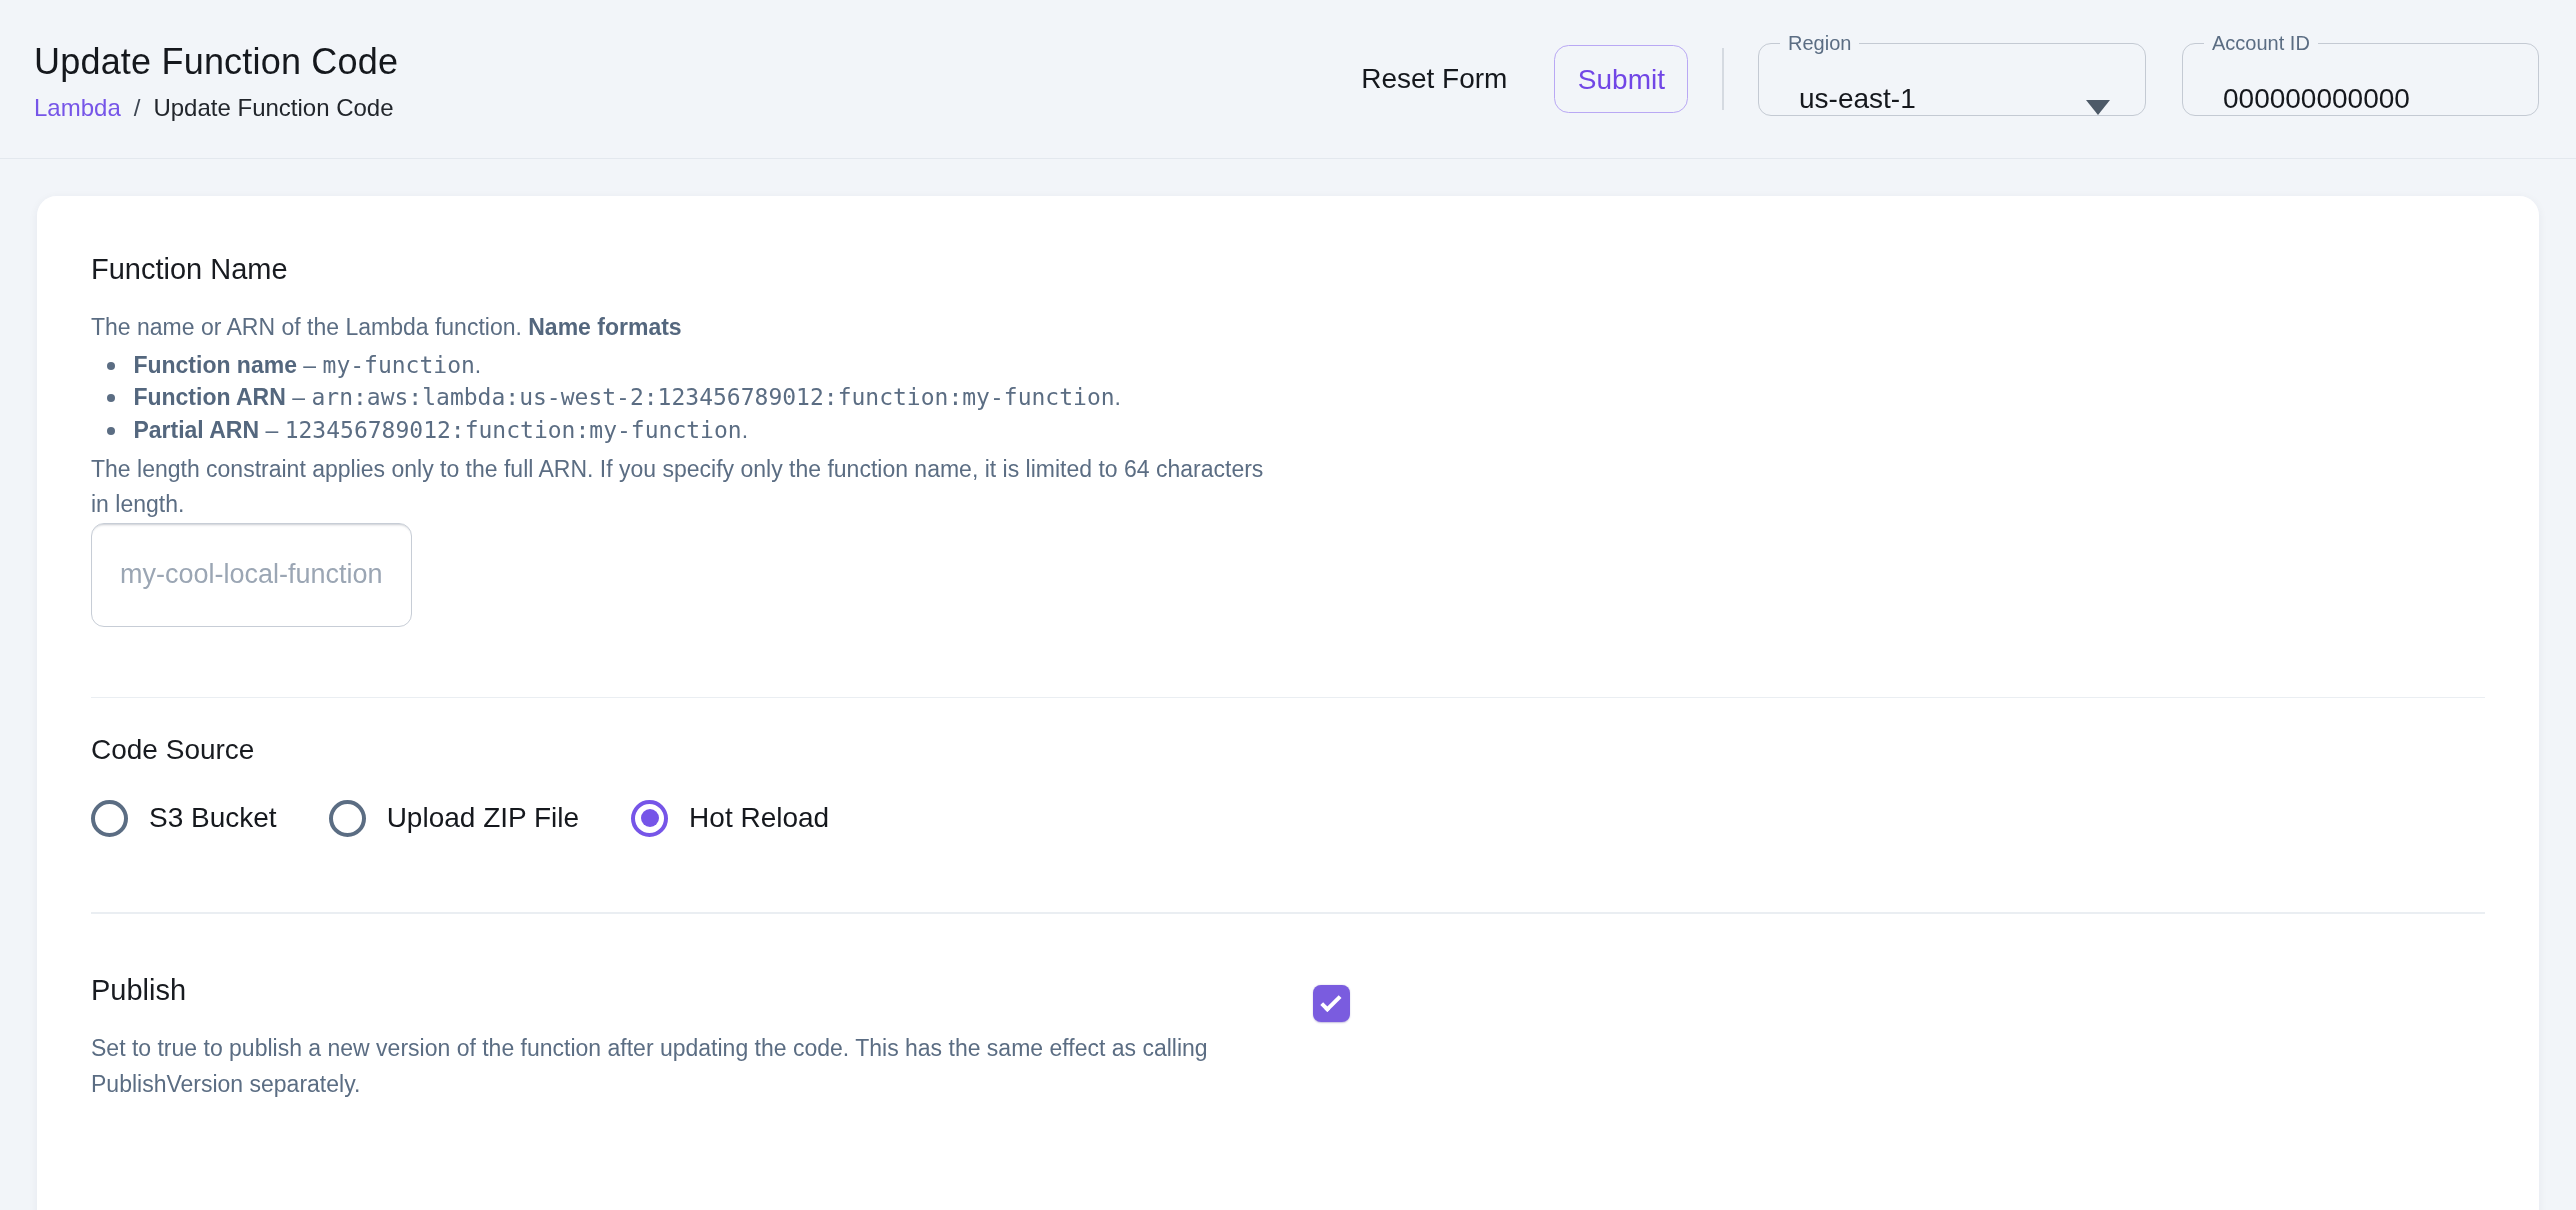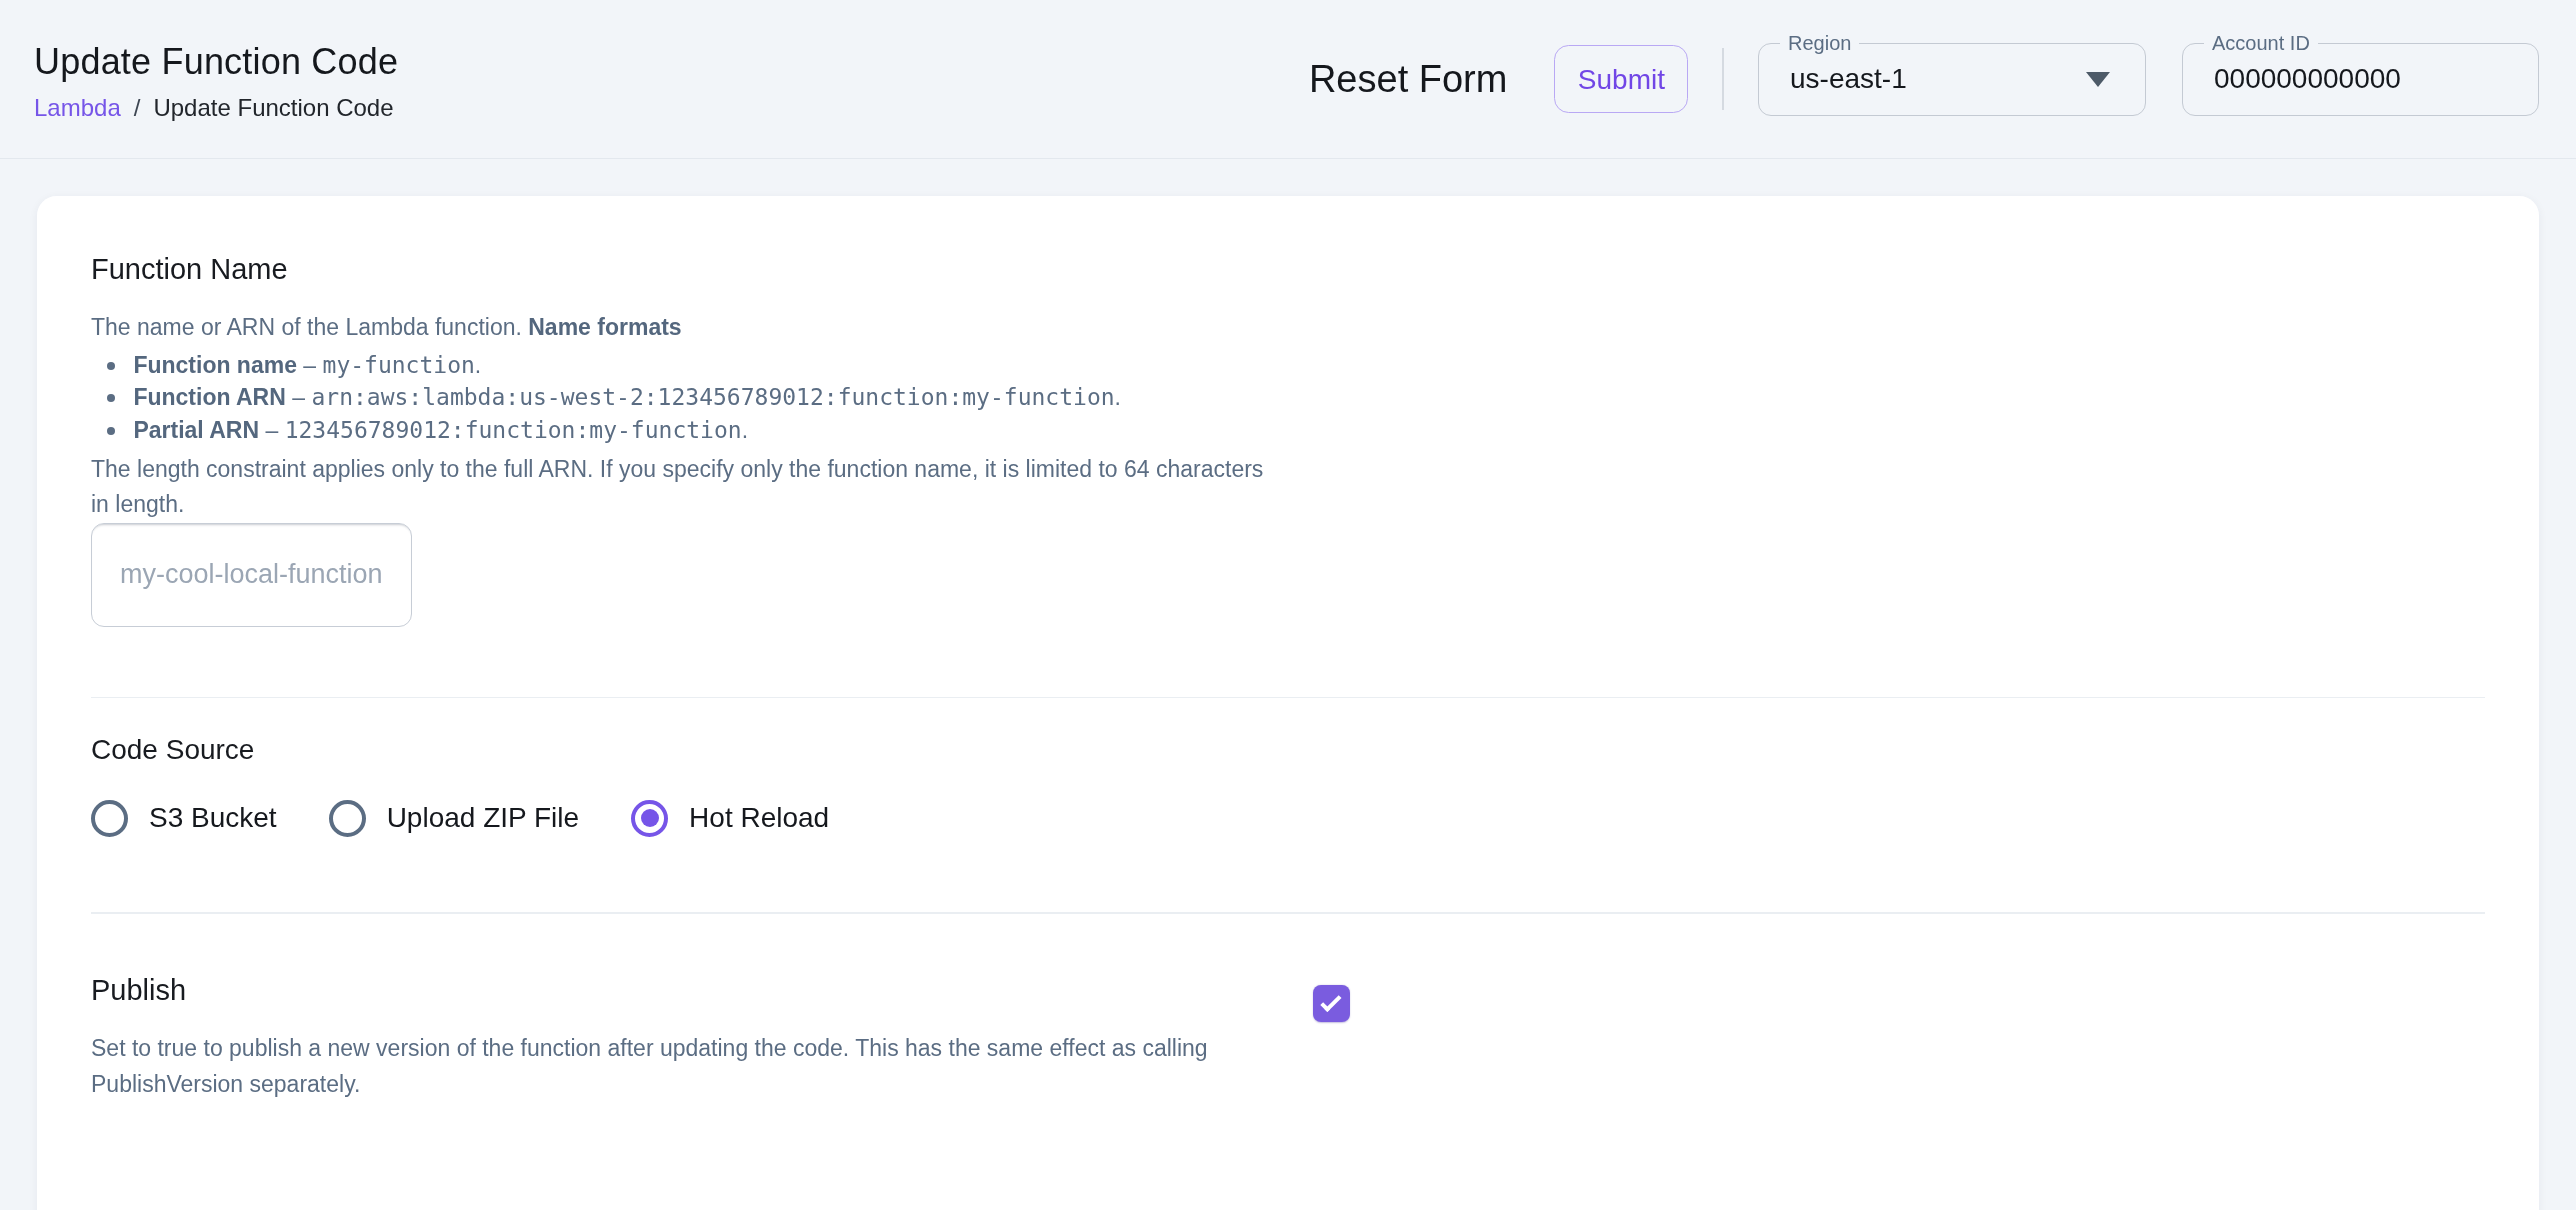--- a/index.html
+++ b/index.html
@@ -21,36 +21,36 @@
   .header-left { display:flex; flex-direction:column; gap:11.4px; padding-top:4.9px;text-align:center; }
   .page-title { font-size:36px; font-weight:500; letter-spacing:0.2px; color:#15181d; }
   .breadcrumb { font-size:24px; display:flex; align-items:center; gap:13px; }
   .crumb-link { color:#7655e8; cursor:pointer; }
   .crumb-sep { color:#3d4652; }
   .crumb-current { color:#22262c; }
 
   .header-right { display:flex; align-items:center; }
   .reset-btn {
     background:none; border:none; font-family:inherit;
-    font-size:38px; color:#15181d; cursor:pointer; padding:14.6px 8px;
+    font-size:28px; color:#15181d; cursor:pointer; padding:14.6px 8px;
   }
   .submit-btn {
     margin-left:39px;
     background:none; cursor:pointer;
     border:1.6px solid #b9a8f4; border-radius:14.6px;
     color:#7146e6; font-family:inherit; font-size:28px;
     padding:0; width:134px; height:68px; line-height:65px; text-align:center;
   }
   .vert-divider { width:1.6px; height:62px; background:#d5dae1; margin:0 34px; }
 
   .outlined-field {
     position:relative;
     border:1.6px solid #c4cad3; border-radius:13px;
-    height:73px; display:flex; align-items:center;
-    padding:0 24px 0 31px;
+    height:73px; display:flex; align-items:flex-end;
+    padding:0 24px 0 40px;
     gap:16px;
   }
   .outlined-field .field-label {
     position:absolute; top:-13px; left:21px;
     background:#f2f5f9; padding:0 8px;
     font-size:20px; color:#5b6d83; line-height:1.2;
   }
   .region-field { width:388px; margin-right:36px; cursor:pointer; }
   .account-field { width:357px; }
   .field-value { font-size:28px; color:#15181d; flex:1; }

